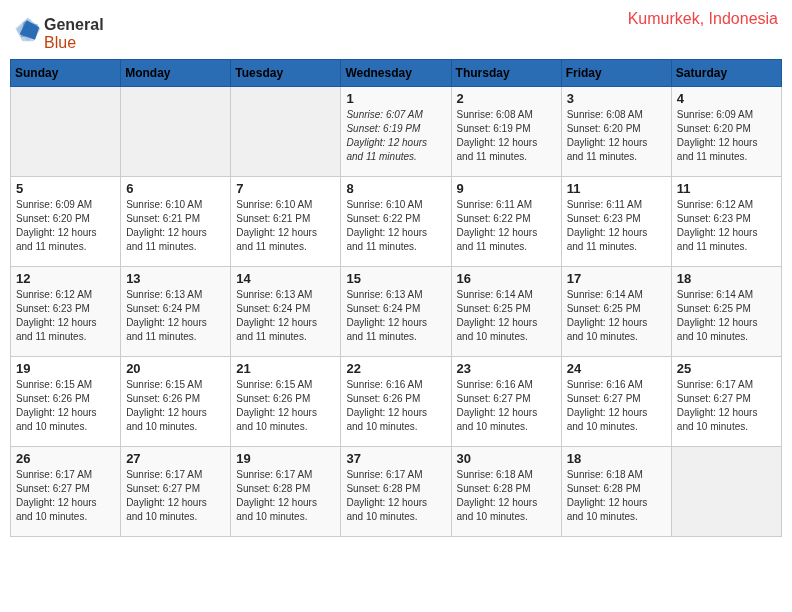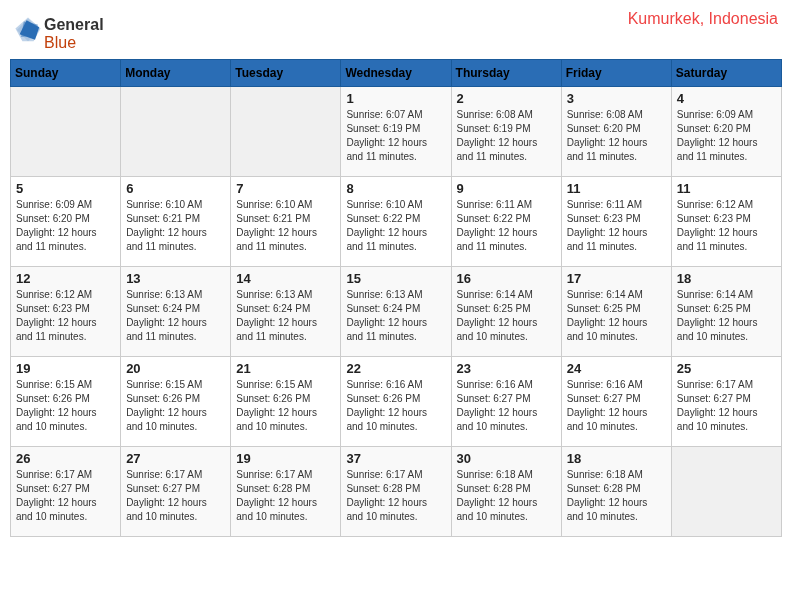--- a/index.html
+++ b/index.html
@@ -130,21 +130,21 @@
         <th>Saturday</th>
       </tr>
   </thead>
   <tbody id="calendar-body">
   <tr>
         <td class="empty-cell"></td>
         <td class="empty-cell"></td>
         <td class="empty-cell"></td>
         <td>
           <span class="day-num">1</span>
-          <div class="cell-info" style="white-space: pre-line;">Sunrise: 6:07 AM
+          <div class="cell-info" style="white-space: pre-line; font-style: italic;">Sunrise: 6:07 AM
 Sunset: 6:19 PM
 Daylight: 12 hours
 and 11 minutes.</div>
         </td>
         <td>
           <span class="day-num">2</span>
           <div class="cell-info" style="white-space: pre-line;">Sunrise: 6:08 AM
 Sunset: 6:19 PM
 Daylight: 12 hours
 and 11 minutes.</div>

